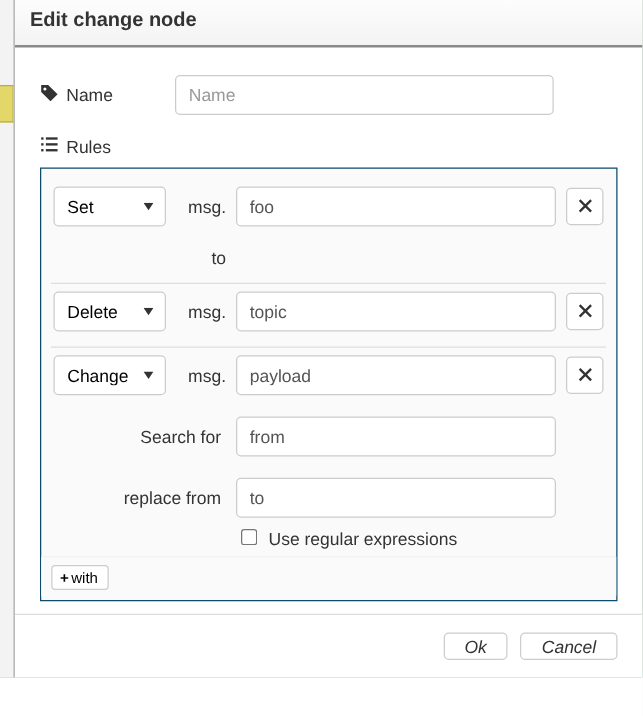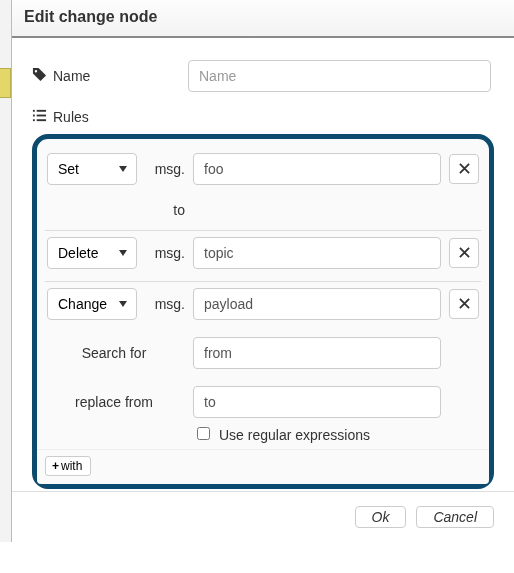--- a/index.html
+++ b/index.html
@@ -52,21 +52,20 @@
   }
   .body {
     flex: 1;
     padding: 22px 20px 10px 20px;
     overflow: auto;
   }
   .form-row {
     display: flex;
     align-items: center;
     margin-bottom: 16px;
-    gap: 48px;
   }
   .form-row > label {
     width: 108px;
     display: flex;
     align-items: center;
     gap: 6px;
     font-size: 14px;
     color: #333;
   }
   .form-row > label.rules-label {
@@ -79,22 +78,22 @@
     border: 1px solid #ccc;
     border-radius: 4px;
     font-size: 14px;
     color: #555;
     background: #fff;
   }
   input[type="text"]::placeholder { color: #999; }
   .name-input { flex: 1; max-width: 303px; }
 
   .rules-outer {
-    border: 5px solid #0c4a6e;
-    border-radius: 16px;
+    border: 1px solid #0c4a6e;
+    border-radius: 0;
     background: #fafafa;
     position: relative;
   }
   .rules-scroll {
     max-height: 310px;
     overflow-y: scroll;
     padding: 8px 8px 8px 8px;
   }
   .rules-scroll::-webkit-scrollbar { width: 12px; }
   .rules-scroll::-webkit-scrollbar-track { background: #f0f0f0; border-left:1px solid #e3e3e3; border-radius: 0 4px 4px 0;}
@@ -138,21 +137,21 @@
   }
   .type-select .caret svg { display:block; }
 
   .msg-label {
     width: 40px;
     text-align: right;
     color: #333;
   }
   .sub-label {
     width: 138px;
-    text-align: center;
+    text-align: right;
     color: #333;
     padding-right: 4px;
   }
   .prop-input, .to-input, .value-input  {
     flex: 1;
     min-width: 60px;
   }
   .del-btn {
     width: 30px;
     height: 30px;

